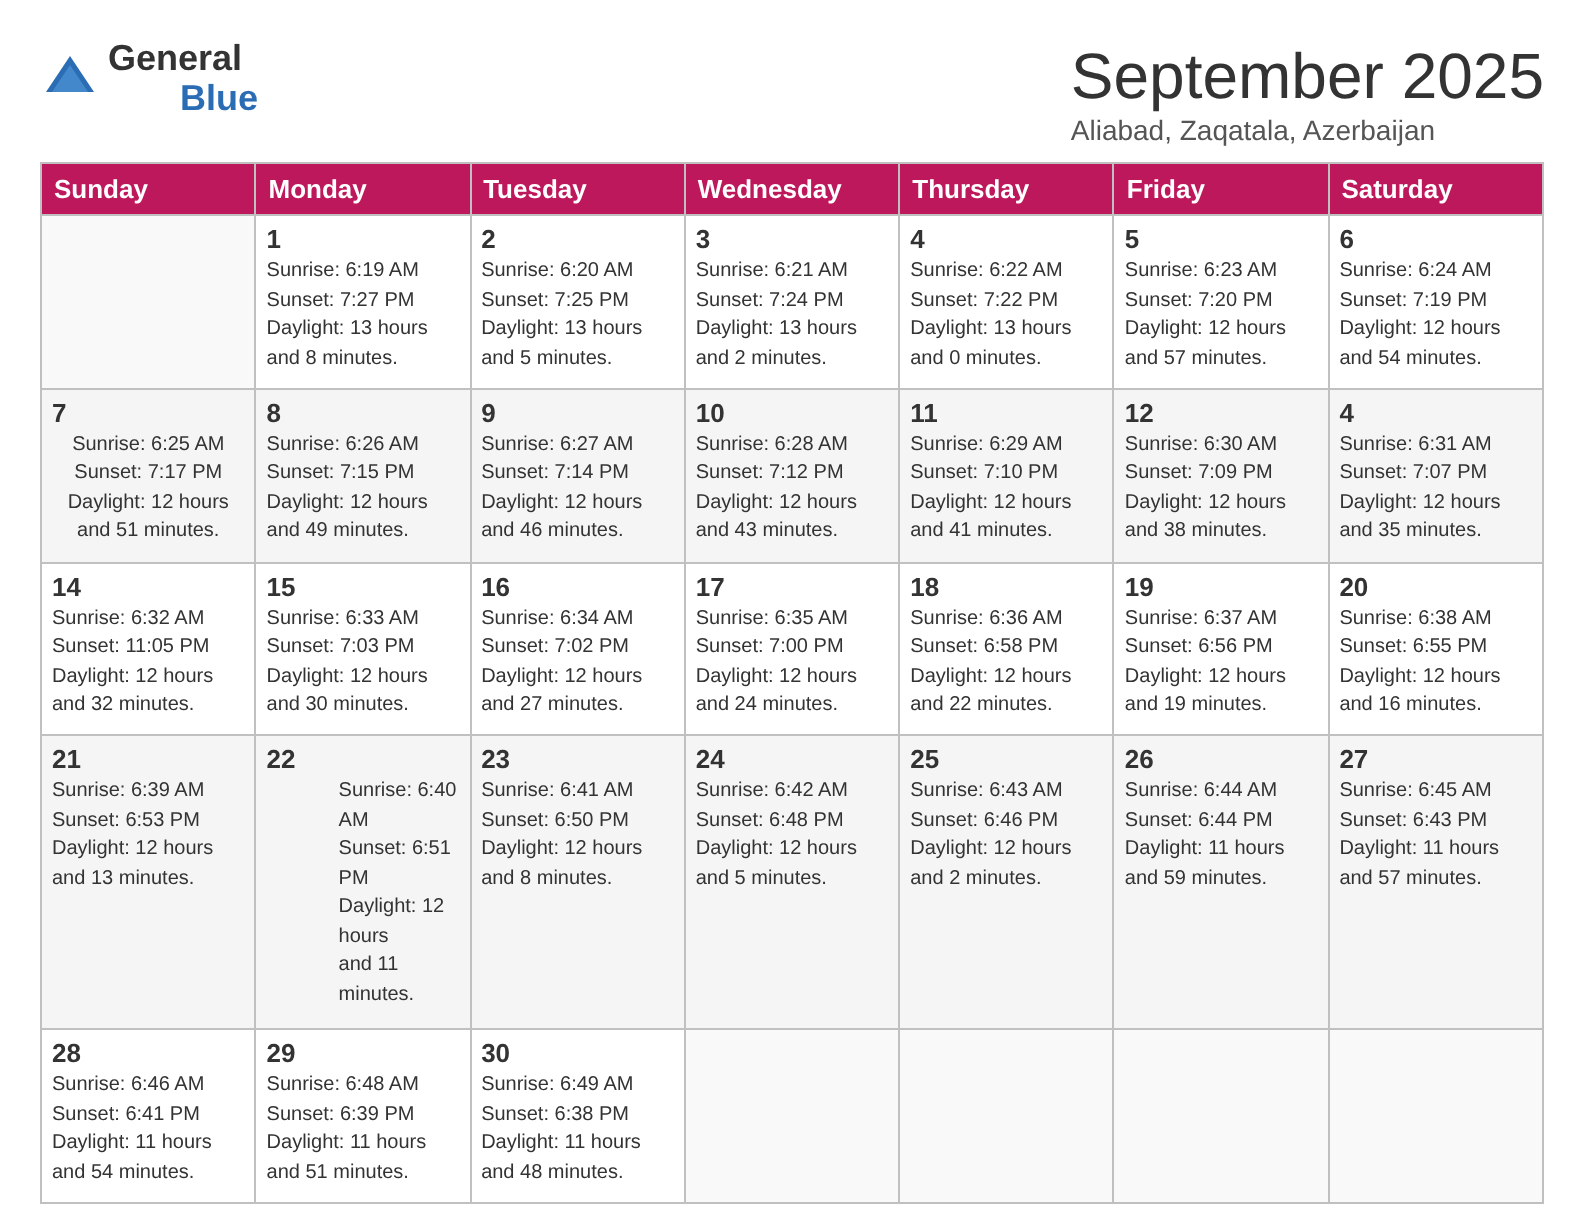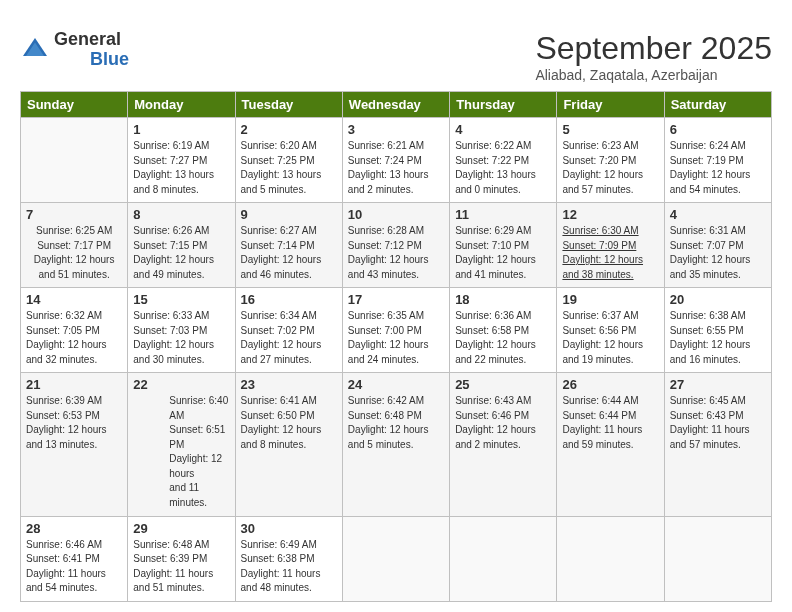--- a/index.html
+++ b/index.html
@@ -6,21 +6,21 @@
     body {
       width: 792px;
       height: 612px;
       font-family: Arial, sans-serif;
       background: #fff;
       overflow: hidden;
     }
     .page {
       width: 792px;
       height: 612px;
-      padding: 30px 20px 10px 20px;
+      padding: 20px 20px 10px 20px;
       display: flex;
       flex-direction: column;
     }
     .header {
       display: flex;
       justify-content: space-between;
       align-items: flex-start;
       margin-bottom: 8px;
     }
     .logo {
@@ -60,21 +60,21 @@
       font-size: 14px;
       color: #555;
     }
     .calendar {
       flex: 1;
       border-collapse: collapse;
       width: 100%;
       table-layout: fixed;
     }
     .calendar th {
-      background: #4d7c0f;
+      background: #be185d;
       color: #fff;
       text-align: left;
       padding: 5px 6px;
       font-size: 13px;
       border: 1px solid #c0c0c0;
       margin-left: 36px;
     }
     .calendar td {
       border: 1px solid #c0c0c0;
       vertical-align: top;
@@ -210,38 +210,38 @@
           </td>
           <td>
             <div class="day-num">11</div>
             <div class="day-info" style="white-space: pre-line;">Sunrise: 6:29 AM
 Sunset: 7:10 PM
 Daylight: 12 hours
 and 41 minutes.</div>
           </td>
           <td>
             <div class="day-num">12</div>
-            <div class="day-info" style="white-space: pre-line; text-decoration: underline;">Sunrise: 6:30 AM
+            <div class="day-info" style="white-space: pre-line;">Sunrise: 6:30 AM
 Sunset: 7:09 PM
 Daylight: 12 hours
 and 38 minutes.</div>
           </td>
           <td>
             <div class="day-num">4</div>
             <div class="day-info" style="white-space: pre-line;">Sunrise: 6:31 AM
 Sunset: 7:07 PM
 Daylight: 12 hours
 and 35 minutes.</div>
           </td>
         </tr>
         <tr>
           <td>
             <div class="day-num">14</div>
             <div class="day-info" style="white-space: pre-line;">Sunrise: 6:32 AM
-Sunset: 7:05 PM
+Sunset: 11:05 PM
 Daylight: 12 hours
 and 32 minutes.</div>
           </td>
           <td>
             <div class="day-num">15</div>
             <div class="day-info" style="white-space: pre-line;">Sunrise: 6:33 AM
 Sunset: 7:03 PM
 Daylight: 12 hours
 and 30 minutes.</div>
           </td>

